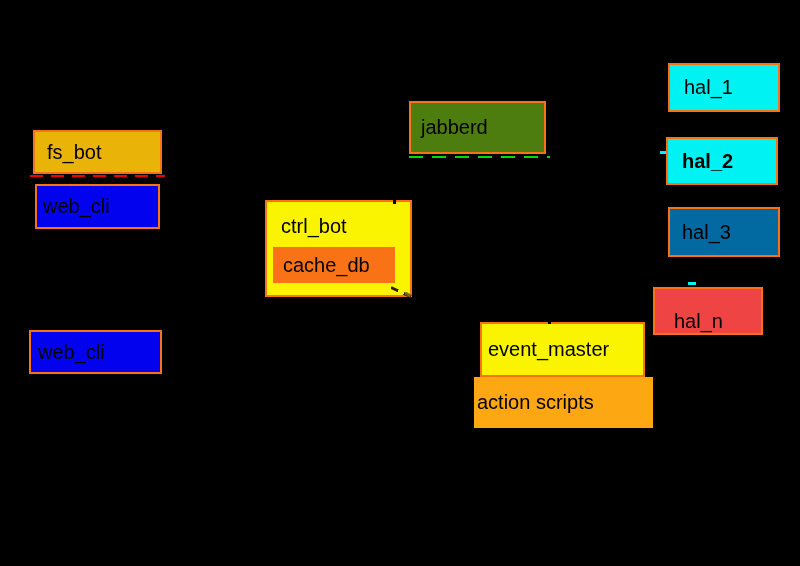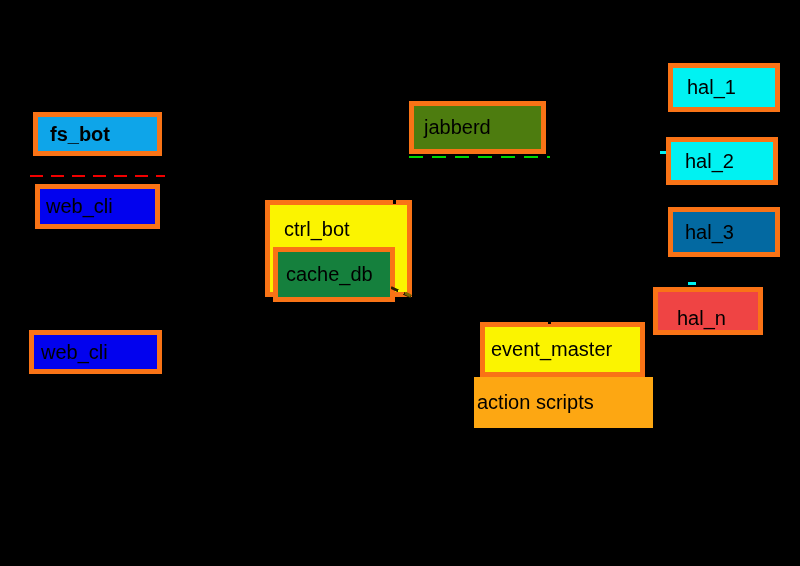--- a/index.html
+++ b/index.html
@@ -3,21 +3,21 @@
 <meta charset="utf-8">
 <style>
   html,body { margin:0; padding:0; background:#000; }
   #canvas {
     position:relative; width:800px; height:566px; overflow:hidden;
     background:#000;
     font-family:"Liberation Sans", sans-serif;
   }
   .box {
     position:absolute; box-sizing:border-box;
-    border:5px solid #f97316;
+    border:2px solid #f97316;
     display:flex; align-items:center;
     font-size:20px; color:#000; white-space:nowrap;
   }
   .box .lbl { display:block; }
   .top-label { align-items:flex-start; }
   .artifact { position:absolute; }
   .dash-red {
     background:repeating-linear-gradient(90deg,#f10000 0 13px,transparent 13px 21px);
   }
   .dash-green {
@@ -29,33 +29,33 @@
   }
   .chip-olive { background:#7d6a00; transform:rotate(25deg); }
   .tick-black { background:#000; }
   .tick-cyan { background:#00f2f2; }
 </style>
 </head>
 <body>
 
 <div id="canvas" style="background-color: rgb(0, 0, 0);">
 
-  <div class="box" style="left: 33px; top: 112px; width: 129px; height: 44px; padding-left: 12px; background-color: #0ea5e9; font-weight: bold;">
+  <div class="box" style="left: 33px; top: 130px; width: 129px; height: 44px; padding-left: 12px; background-color: #eab308;">
     <span class="lbl">fs_bot</span>
   </div>
 
   <div class="box" style="left: 35px; top: 184px; width: 125px; height: 45px; padding-left: 6px; background-color: rgb(2, 2, 238);">
     <span class="lbl">web_cli</span>
   </div>
 
   <div class="box top-label" style="left: 265px; top: 200px; width: 147px; height: 97px; padding-left: 14px; padding-top: 13px; background-color: rgb(251, 244, 0);">
     <span class="lbl">ctrl_bot</span>
   </div>
 
-  <div class="box" style="left: 273px; top: 247px; width: 122px; height: 55px; padding-left: 8px; background-color: #15803d; text-align: center;">
+  <div class="box" style="left: 273px; top: 247px; width: 122px; height: 36px; padding-left: 8px; background-color: #f97316; text-align: center;">
     <span class="lbl">cache_db</span>
   </div>
 
   <div class="box" style="left: 409px; top: 101px; width: 137px; height: 53px; padding-left: 10px; background-color: #4d7c0f;">
     <span class="lbl">jabberd</span>
   </div>
 
   <div class="box" style="left: 29px; top: 330px; width: 133px; height: 44px; padding-left: 7px; background-color: rgb(2, 2, 238);">
     <span class="lbl">web_cli</span>
   </div>
@@ -65,21 +65,21 @@
   </div>
 
   <div class="box" style="left: 474px; top: 377px; width: 179px; height: 51px; padding-left: 3px; border: none; background-color: rgb(253, 167, 18);">
     <span class="lbl">action scripts</span>
   </div>
 
   <div class="box" style="left: 668px; top: 63px; width: 112px; height: 49px; padding-left: 14px; background-color: rgb(0, 242, 242);">
     <span class="lbl">hal_1</span>
   </div>
 
-  <div class="box" style="left: 666px; top: 137px; width: 112px; height: 48px; padding-left: 14px; background-color: rgb(0, 242, 242);">
+  <div class="box" style="left: 666px; top: 137px; width: 112px; height: 48px; padding-left: 14px; background-color: rgb(0, 242, 242); font-weight: bold;">
     <span class="lbl">hal_2</span>
   </div>
 
   <div class="box" style="left: 668px; top: 207px; width: 112px; height: 50px; padding-left: 12px; background-color: #0369a1;">
     <span class="lbl">hal_3</span>
   </div>
 
   <div class="box" style="left: 653px; top: 287px; width: 110px; height: 48px; padding-left: 19px; background-color: #ef4444; align-items: flex-end;">
     <span class="lbl">hal_n</span>
   </div>

